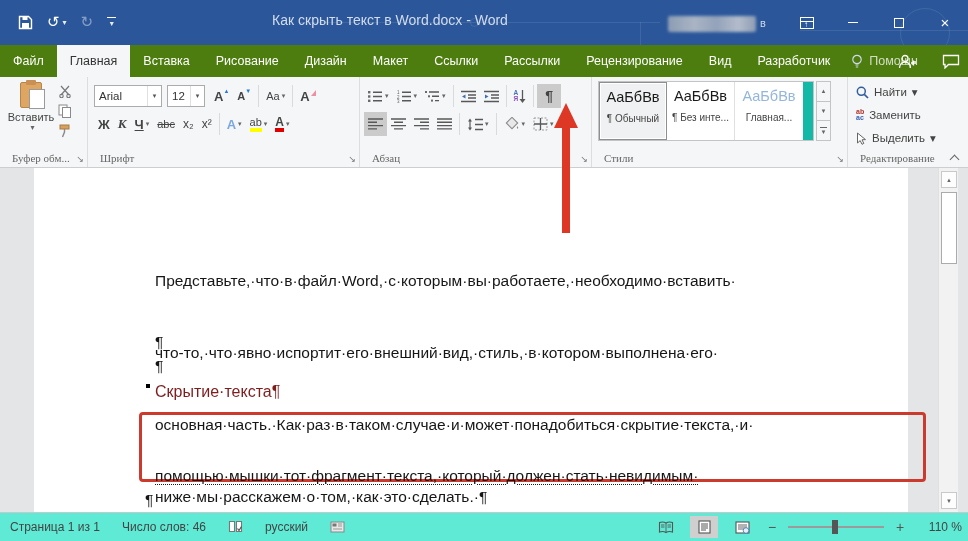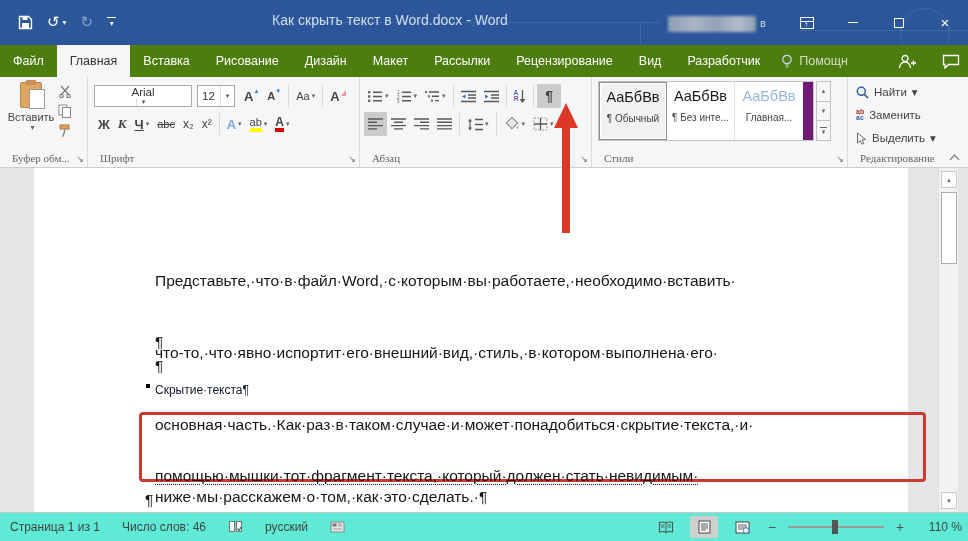--- a/index.html
+++ b/index.html
@@ -64,21 +64,21 @@
   .a-fontcolor { font-weight:bold; font-size:12px; border-bottom:4px solid #e00000; line-height:12px; }
   .a-effects { font-weight:bold; font-size:13px; color:#7ba7e0; }
   .a-clear { position:relative; font-weight:bold; font-size:13px; }
   .a-clear .wedge { position:absolute; right:-6px; bottom:0; width:0; height:0; border-left:5px solid transparent; border-bottom:6px solid #ef8fa4; }
 
   svg.ic { display:block; }
   .sort-ic { display:flex; flex-direction:column; font-size:6.5px; font-weight:bold; line-height:6px; margin-right:1px; }
   .sort-ic .a { color:#4a6fbd; } .sort-ic .ya { color:#8b4fbd; }
 
   
-  .gallery { position:absolute; left:6px; top:4px; width:216px; height:60px; background:#701a75; border:1px solid #c3c4c6; display:flex; }
+  .gallery { position:absolute; left:6px; top:4px; width:216px; height:60px; background:#14b8a6; border:1px solid #c3c4c6; display:flex; }
   .style-card { width:68px; padding-top:6px; display:flex; flex-direction:column; align-items:center; border-right:1px solid #e0e0e0; background:#fff; }
   .style-card.selected { border:1px solid #8f8f8f; background:#f0f1f2; box-shadow:inset 0 0 0 1px #fff; }
   .style-prev { font-size:14.5px; color:#1a1a1a; }
   .style-prev.blue { color:#94b6dc; }
   .style-name { font-size:10px; color:#444; margin-top:8px; white-space:nowrap; }
   .gal-scroll { position:absolute; left:224px; top:4px; width:15px; height:60px; display:flex; flex-direction:column; }
   .gal-sbtn { flex:1; border:1px solid #c3c4c6; border-top:none; background:#f5f6f7; display:flex; align-items:center; justify-content:center; font-size:6px; color:#666; flex-direction:column; }
   .gal-sbtn:first-child { border-top:1px solid #c3c4c6; }
   .gal-sbtn .bar { width:7px; border-top:1px solid #666; margin-bottom:1px; }
 
@@ -88,21 +88,21 @@
   .replace-ic .t { color:#b0342c; } .replace-ic .b { color:#3a5fae; }
 
   .collapse-chevron { position:absolute; right:8px; bottom:6px; width:10px; height:6px; }
   .collapse-chevron::before { content:""; position:absolute; left:1px; top:1px; width:6px; height:6px; border-left:1.5px solid #666; border-top:1.5px solid #666; transform:rotate(45deg); }
 
   
   .doc-area { position:absolute; top:168px; left:0; width:100%; height:344px; background:#e4e5e7; }
   .page { position:absolute; left:34px; top:0; width:874px; height:344px; background:#fff; }
   .doc-text { position:absolute; font-size:15.5px; line-height:24px; color:#161616; white-space:pre; }
   .doc-line { height:24px; }
-  .heading { position:absolute; font-size:12px; color:#0f172a; }
+  .heading { position:absolute; font-size:16px; color:#7f1d1d; }
   .heading-anchor { position:absolute; width:4px; height:4px; background:#000; }
   .red-box { position:absolute; border:3px solid #cb3a2c; border-radius:4px; background:transparent; }
   .hidden-fmt .doc-line span { text-decoration:underline dotted 1px #161616; text-underline-offset:3px; }
 
   
   .vscroll { position:absolute; right:10px; top:0; width:20px; height:344px; background:#f2f2f2; border-left:1px solid #e0e0e0; }
   .vs-btn { position:absolute; left:2px; width:16px; height:17px; background:#fdfdfd; border:1px solid #c9c9c9; display:flex; align-items:center; justify-content:center; font-size:6px; color:#666; }
   .vs-thumb { position:absolute; left:2px; top:24px; width:16px; height:72px; background:#fff; border:1px solid #ababab; }
 
   
@@ -174,20 +174,21 @@
     </div>
   </div>
 
   <div class="tabrow">
     <div class="tab">Файл</div>
     <div class="tab selected">Главная</div>
     <div class="tab">Вставка</div>
     <div class="tab">Рисование</div>
     <div class="tab">Дизайн</div>
     <div class="tab">Макет</div>
+    <div class="tab">Ссылки</div>
     <div class="tab">Рассылки</div>
     <div class="tab">Рецензирование</div>
     <div class="tab">Вид</div>
     <div class="tab">Разработчик</div>
     <div class="assistant">
       <svg class="ic" width="12" height="15" viewBox="0 0 12 15">
           <circle cx="6" cy="5.5" r="4.2" fill="none" stroke="#cfd9ec" stroke-width="1.2"></circle>
           <path d="M4.5 11 h3 M4.8 13 h2.4" stroke="#cfd9ec" stroke-width="1.2"></path>
         </svg>
       <span>Помощн</span>
@@ -226,21 +227,21 @@
             <rect x="2" y="1" width="9" height="4" fill="#d8a15e" stroke="#a87c43"></rect>
             <path d="M6.5 5 v3 l-2 5" stroke="#8a8a8a" stroke-width="1.4" fill="none"></path>
           </svg>
       </div>
       <div class="grp-label">Буфер обм...</div>
       <div class="launcher">↘</div>
     </div>
 
     <div class="rgroup" style="left:88px;width:272px;">
       <div class="row1">
-        <div class="combo" style="width:98px;flex-direction:column;">
+        <div class="combo" style="width:68px;">
           <span class="cval">Arial</span>
           <span class="cdrop">▾</span>
         </div>
         <div style="width:5px"></div>
         <div class="combo" style="width:38px;">
           <span class="cval">12</span>
           <span class="cdrop">▾</span>
         </div>
         <div style="width:5px"></div>
         <div class="rbtn">

